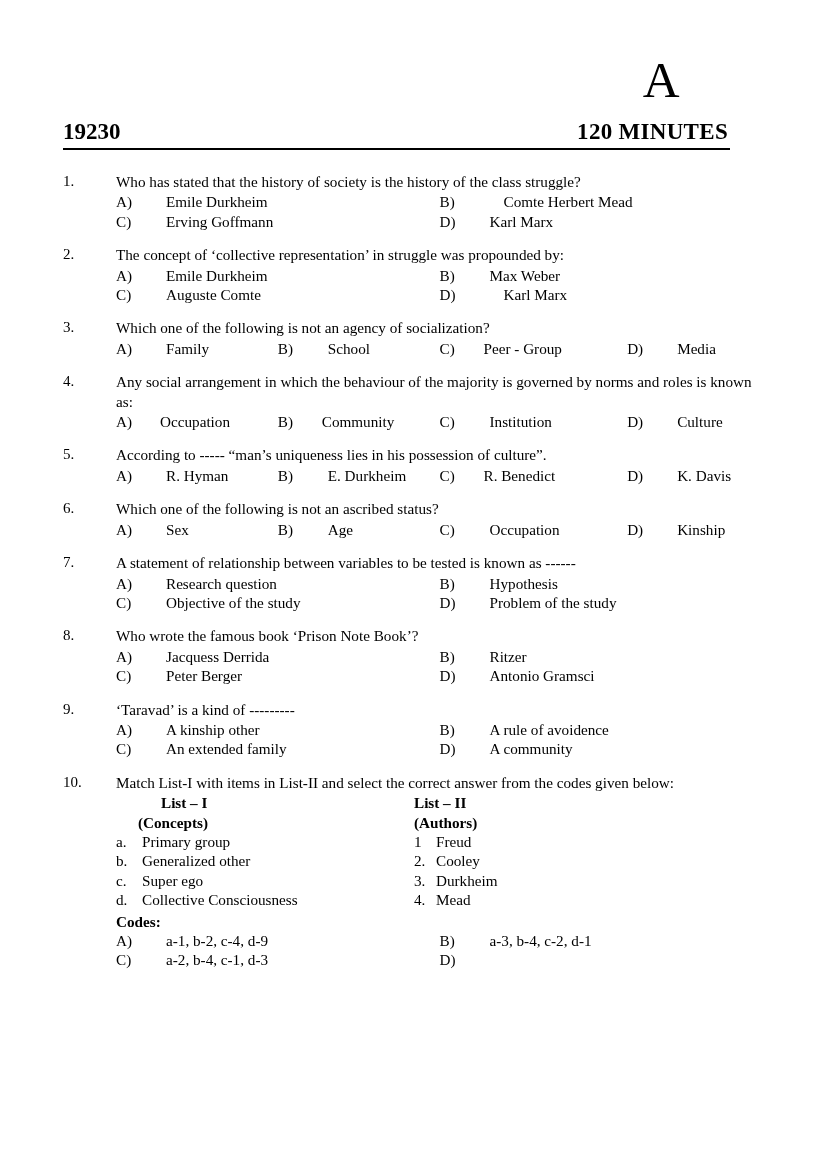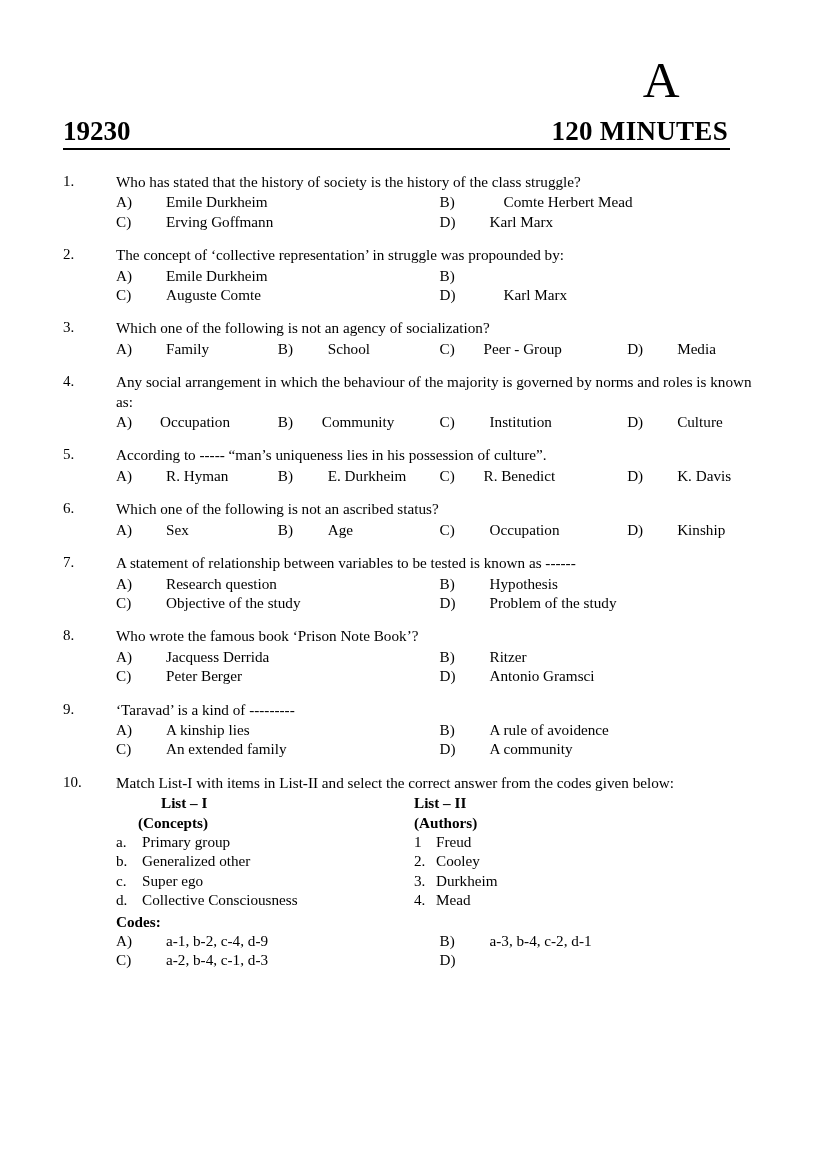--- a/index.html
+++ b/index.html
@@ -36,21 +36,21 @@
     font-weight: normal;
     letter-spacing: 0.5px;
     padding-right: 50px;
     font-family: "Liberation Serif", "DejaVu Serif", serif;
   }
   .header-row {
     display: flex;
     justify-content: space-between;
     align-items: baseline;
     font-weight: bold;
-    font-size: 27px;
+    font-size: 23px;
     line-height: 27px;
     margin-top: 10px;
     padding-right: 2px;
   }
   .paper-code { letter-spacing: 0px; }
   .duration { letter-spacing: 0.3px; }
   .header-rule {
     border-top: 2.2px solid #000;
     margin-top: 3px;
     width: 667px;
@@ -192,20 +192,21 @@
       <div class="q-num">2.</div>
       <div class="q-body">
         <div class="q-stem">The concept of ‘collective representation’ in struggle was propounded by:</div>
         <div class="opts-2col">
           <div class="opt">
             <span class="opt-letter">A)</span>
             <span class="opt-text">Emile Durkheim</span>
           </div>
           <div class="opt">
             <span class="opt-letter">B)</span>
+            <span class="opt-text">Max Weber</span>
           </div>
           <div class="opt">
             <span class="opt-letter">C)</span>
             <span class="opt-text">Auguste Comte</span>
           </div>
           <div class="opt">
             <span class="opt-letter">D)</span>
             <span class="opt-text extra-pad">Karl Marx</span>
           </div>
         </div>
@@ -362,21 +363,21 @@
       </div>
     </div>
 
     <div class="q">
       <div class="q-num">9.</div>
       <div class="q-body">
         <div class="q-stem">‘Taravad’ is a kind of ---------</div>
         <div class="opts-2col">
           <div class="opt">
             <span class="opt-letter">A)</span>
-            <span class="opt-text">A kinship lies</span>
+            <span class="opt-text">A kinship other</span>
           </div>
           <div class="opt">
             <span class="opt-letter">B)</span>
             <span class="opt-text">A rule of avoidence</span>
           </div>
           <div class="opt">
             <span class="opt-letter">C)</span>
             <span class="opt-text">An extended family</span>
           </div>
           <div class="opt">

